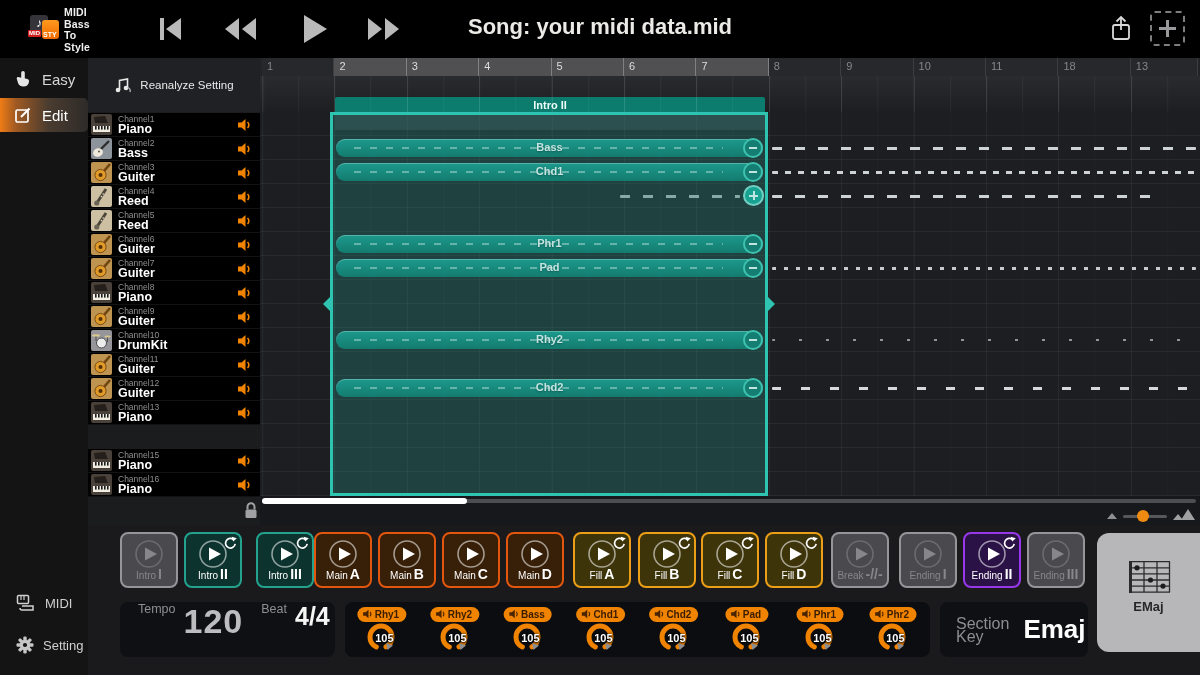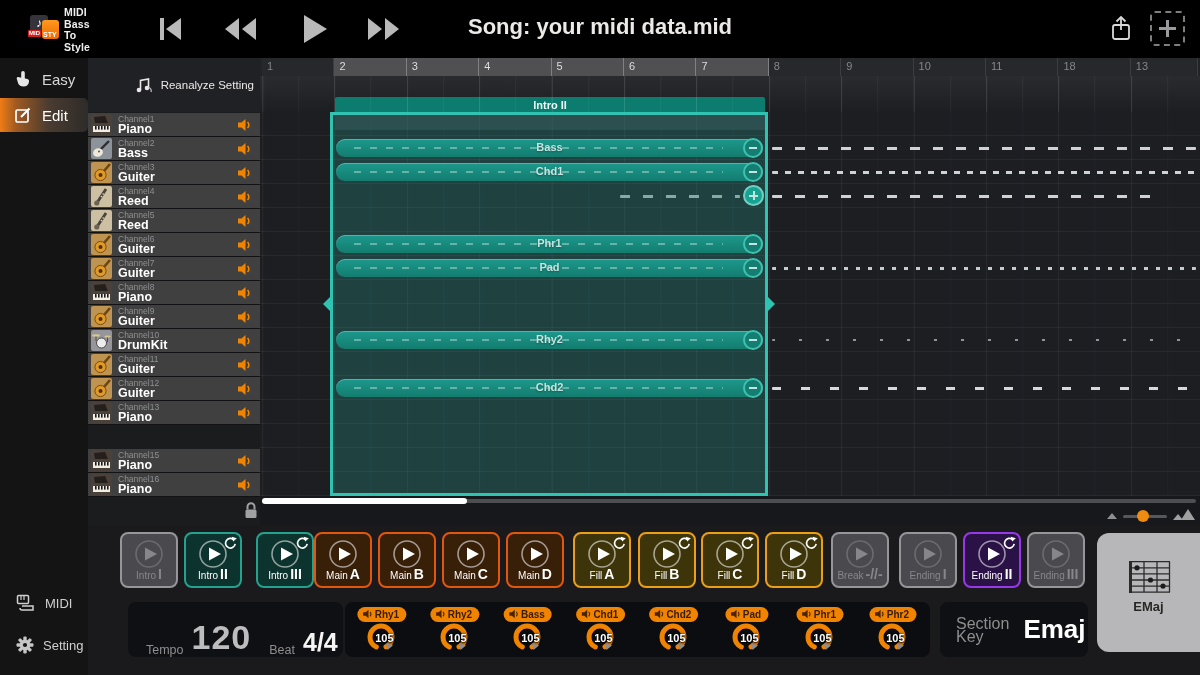--- a/index.html
+++ b/index.html
@@ -22,23 +22,23 @@
   .sidebar{position:absolute;left:0;top:58px;width:96px;height:617px;background:#141414;}
   .side-tab{position:absolute;left:0;width:88px;height:34px;display:flex;align-items:center;gap:10px;padding-left:14px;color:#d6d6d6;font-size:15px;cursor:pointer;}
   .side-tab.easy{top:4px;}
   .side-tab.edit{top:40px;color:#fff;background:linear-gradient(90deg,#f07c16 0%,#a05a22 18%,#4a3c30 55%,#2e2b29 100%);border-radius:0 5px 5px 0;}
   .side-item{position:absolute;left:0;width:88px;height:30px;display:flex;align-items:center;gap:9px;padding-left:16px;color:#cfcfcf;font-size:13px;cursor:pointer;}
   .side-item.midi{top:530px;}
   .side-item.setting{top:572px;}
 
   
   .chpanel{position:absolute;left:88px;top:58px;width:172px;height:467px;background:#1b1c1e;}
-  .reanalyze{position:absolute;left:0;top:0;width:172px;height:54px;background:#202124;border:none;color:#e8e8e8;font-size:11.5px;display:flex;align-items:center;gap:7px;justify-content:flex-end;cursor:pointer;}
+  .reanalyze{position:absolute;left:0;top:0;width:172px;height:54px;background:#202124;border:none;color:#e8e8e8;font-size:11.5px;display:flex;align-items:center;gap:7px;justify-content:center;cursor:pointer;}
   .chlist{position:absolute;left:0;top:55px;width:172px;}
-  .chrow{position:absolute;left:0;width:172px;height:24px;background:#404040;border-bottom:1px solid #121214;cursor:pointer;}
+  .chrow{position:absolute;left:0;width:172px;height:24px;background:#000000;border-bottom:1px solid #121214;cursor:pointer;}
   .chthumb{position:absolute;left:3px;top:1px;width:21px;height:21px;border-radius:2px;overflow:hidden;}
   .chlabel{position:absolute;left:30px;top:1px;color:#8f9092;font-size:8.5px;}
   .chname{position:absolute;left:30px;top:9px;color:#fff;font-size:12.5px;font-weight:700;}
   .chspk{position:absolute;right:8px;top:5px;width:15px;height:14px;cursor:pointer;}
 
   
   .timeline{position:absolute;left:260px;top:58px;width:940px;height:467px;background:#17181b;}
   .ruler{position:absolute;left:0;top:0;width:940px;height:18px;background:#222326;}
   .rcell{position:absolute;top:0;height:18px;color:#85868a;font-size:11px;padding:2px 0 0 5px;background:#27282b;border-right:1px solid rgba(255,255,255,.10);cursor:pointer;}
   .rcell.light{background:#505053;color:#dcdcde;border-right:1px solid rgba(255,255,255,.28);}
@@ -87,21 +87,21 @@
   .sec-btn.v-ending{background:#2a1146;border-color:#9838e8;}
   .sec-btn.v-disabled{background:#4a4a4e;border-color:#96969a;color:#87878b;}
   .sec-play{position:absolute;left:50%;top:5px;transform:translateX(-50%);width:30px;height:30px;}
   .sec-refresh{position:absolute;right:2px;top:2px;width:15px;height:15px;}
   .sec-label{position:absolute;left:0;right:0;bottom:4px;text-align:center;font-size:10px;white-space:nowrap;}
   .sec-label .sfx{font-size:14px;font-weight:700;margin-left:2px;}
   .chordpanel{position:absolute;left:1009px;top:8px;width:103px;height:119px;background:#b7b7b9;border-radius:12px 0 0 12px;cursor:pointer;}
   .chorddiag{position:absolute;left:50%;top:26px;transform:translateX(-50%);}
   .chordlabel{position:absolute;left:0;right:0;top:66px;text-align:center;color:#272727;font-size:13px;font-weight:700;}
   .panel{position:absolute;top:77px;height:55px;background:#0f1013;border-radius:8px;}
-  .tempopanel{left:40px;width:215px;display:flex;align-items:flex-end;padding-left:18px;gap:8px;}
+  .tempopanel{left:32px;width:215px;display:flex;align-items:flex-start;padding-left:18px;gap:8px;}
   .lbl{color:#8e8e90;font-size:12.5px;}
   .tempoval{color:#bdbdbf;font-size:34px;font-weight:600;letter-spacing:1px;margin-right:10px;}
   .beatval{color:#f5f5f5;font-size:25px;font-weight:700;}
   .partspanel{left:257px;width:585px;background:#0c0d10;}
   .partcol{position:absolute;top:0;width:73px;height:55px;}
   .pill{position:absolute;left:50%;top:5px;transform:translateX(-50%);height:15px;background:#f08300;border-radius:8px;display:flex;align-items:center;gap:2px;padding:0 7px 0 5px;cursor:pointer;border:none;}
   .pill span{color:#3a1c00;font-size:10px;font-weight:700;white-space:nowrap;}
   .knob{position:absolute;left:50%;top:20px;transform:translateX(-50%);width:32px;height:32px;cursor:pointer;}
   .knobval{position:absolute;left:0;right:4px;top:10px;text-align:right;color:#fff;font-size:11px;font-weight:700;text-shadow:0 1px 2px #000,0 0 3px #000;}
   .keypanel{left:852px;width:148px;display:flex;align-items:center;padding-left:16px;gap:14px;}

